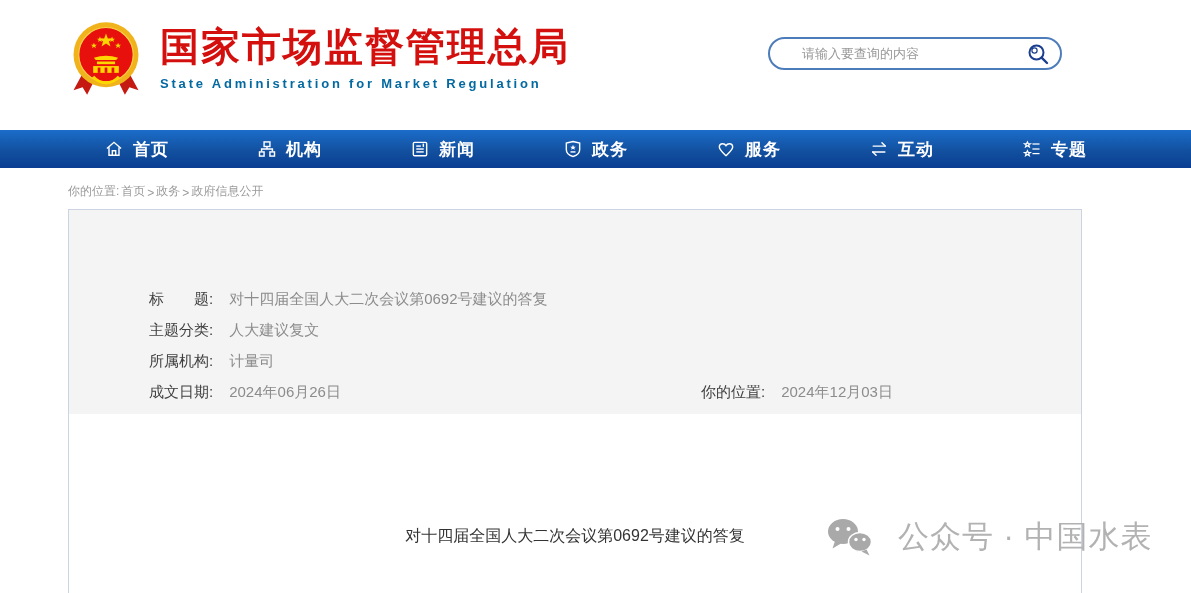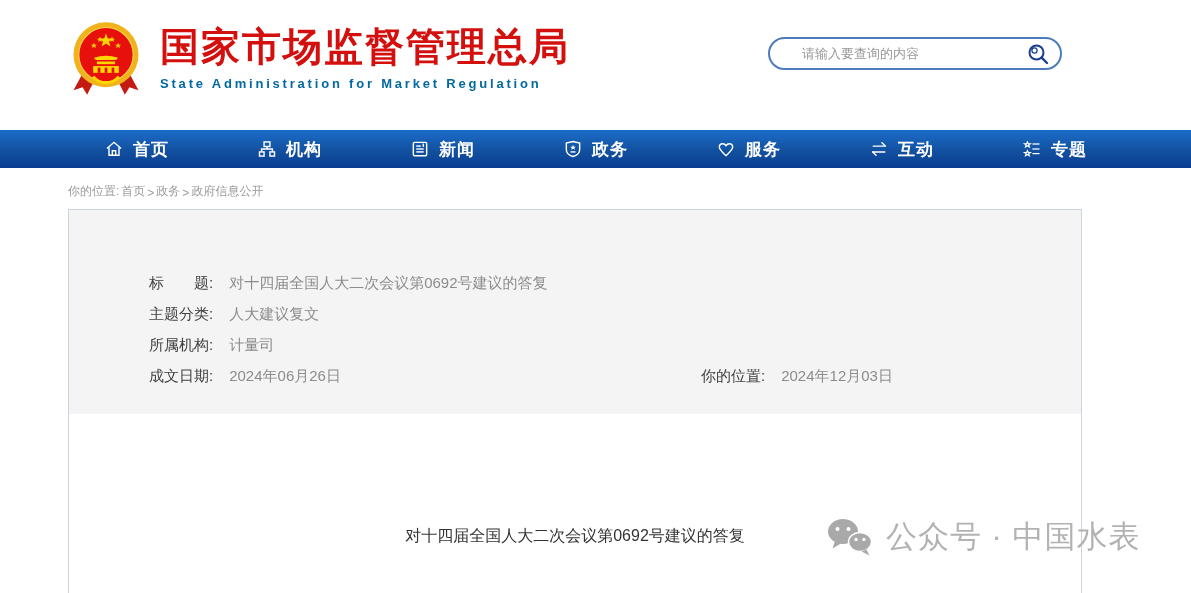--- a/index.html
+++ b/index.html
@@ -51,41 +51,41 @@
     position:absolute; left:68px; top:183px; font-size:12px; color:#9a9a9a;
     display:flex; gap:2px; align-items:flex-end;
   }
   .crumb { color:#9a9a9a; cursor:pointer; }
   .crumb-sep { color:#9a9a9a; }
 
   
   .meta-box {
     position:absolute; left:68px; top:209px; width:1014px; height:209px;
     background:#f4f4f5; border:1px solid #ccd3e2; border-bottom-color:#c6c9ce;
-    padding-top:58px;
+    padding-top:74px;
   }
   .meta-row { display:flex; padding-left:80px; height:31px; align-items:center; font-size:15px; }
   .meta-cell { display:flex; align-items:center; }
   .meta-cell.left { width:552px; flex:0 0 552px; }
   .meta-label { color:#404040; white-space:pre; margin-right:16px; }
   .meta-value { color:#8c8c8c; }
 
   
   .content-box {
     position:absolute; left:68px; top:414px; width:1014px; height:180px;
     background:#ffffff; border:1px solid #ccd3e2; border-top:none;
   }
   .doc-title {
     margin:112px 0 0 0; text-align:center;
     font-size:16px; font-weight:normal; color:#333333;
   }
 
   
   .watermark {
-    position:absolute; left:826px; top:516px; display:flex; align-items:center; gap:12px;
+    position:absolute; left:826px; top:516px; display:flex; align-items:center; gap:24px;
     z-index:5; pointer-events:none;
   }
   .wechat-icon { width:48px; height:40px; }
   .watermark-text { font-size:31px; color:#b2b2b2; letter-spacing:1px; white-space:nowrap; }
 </style>
 </head>
 <body>
 
 <header class="site-header">
 

